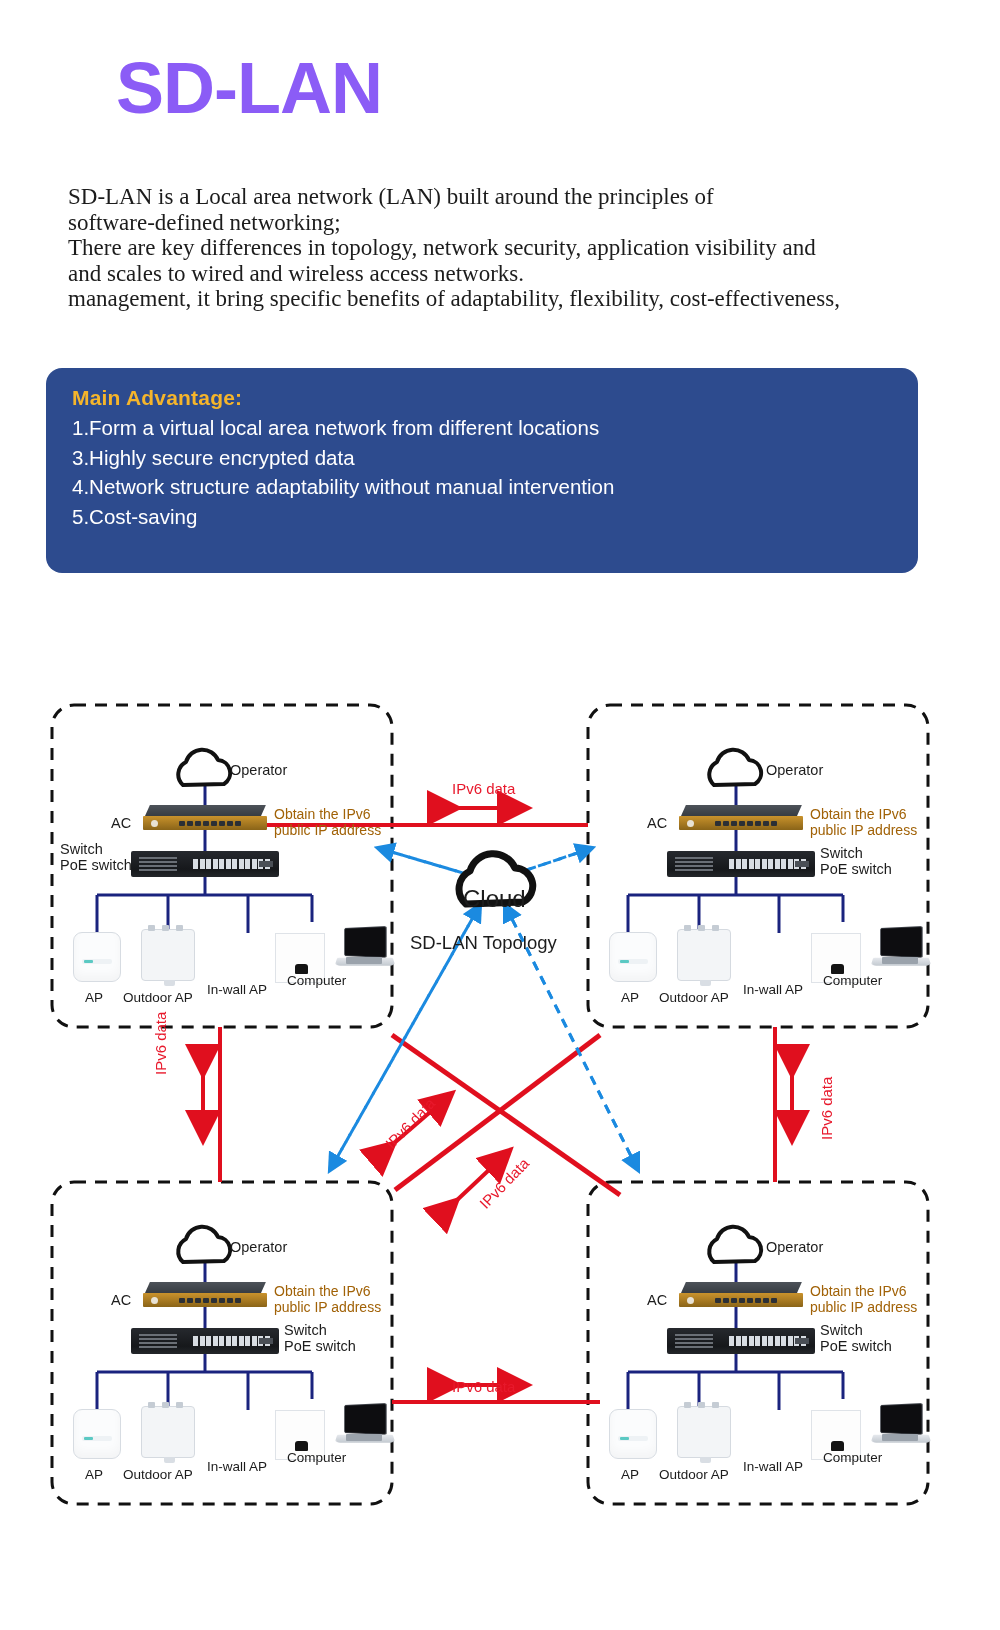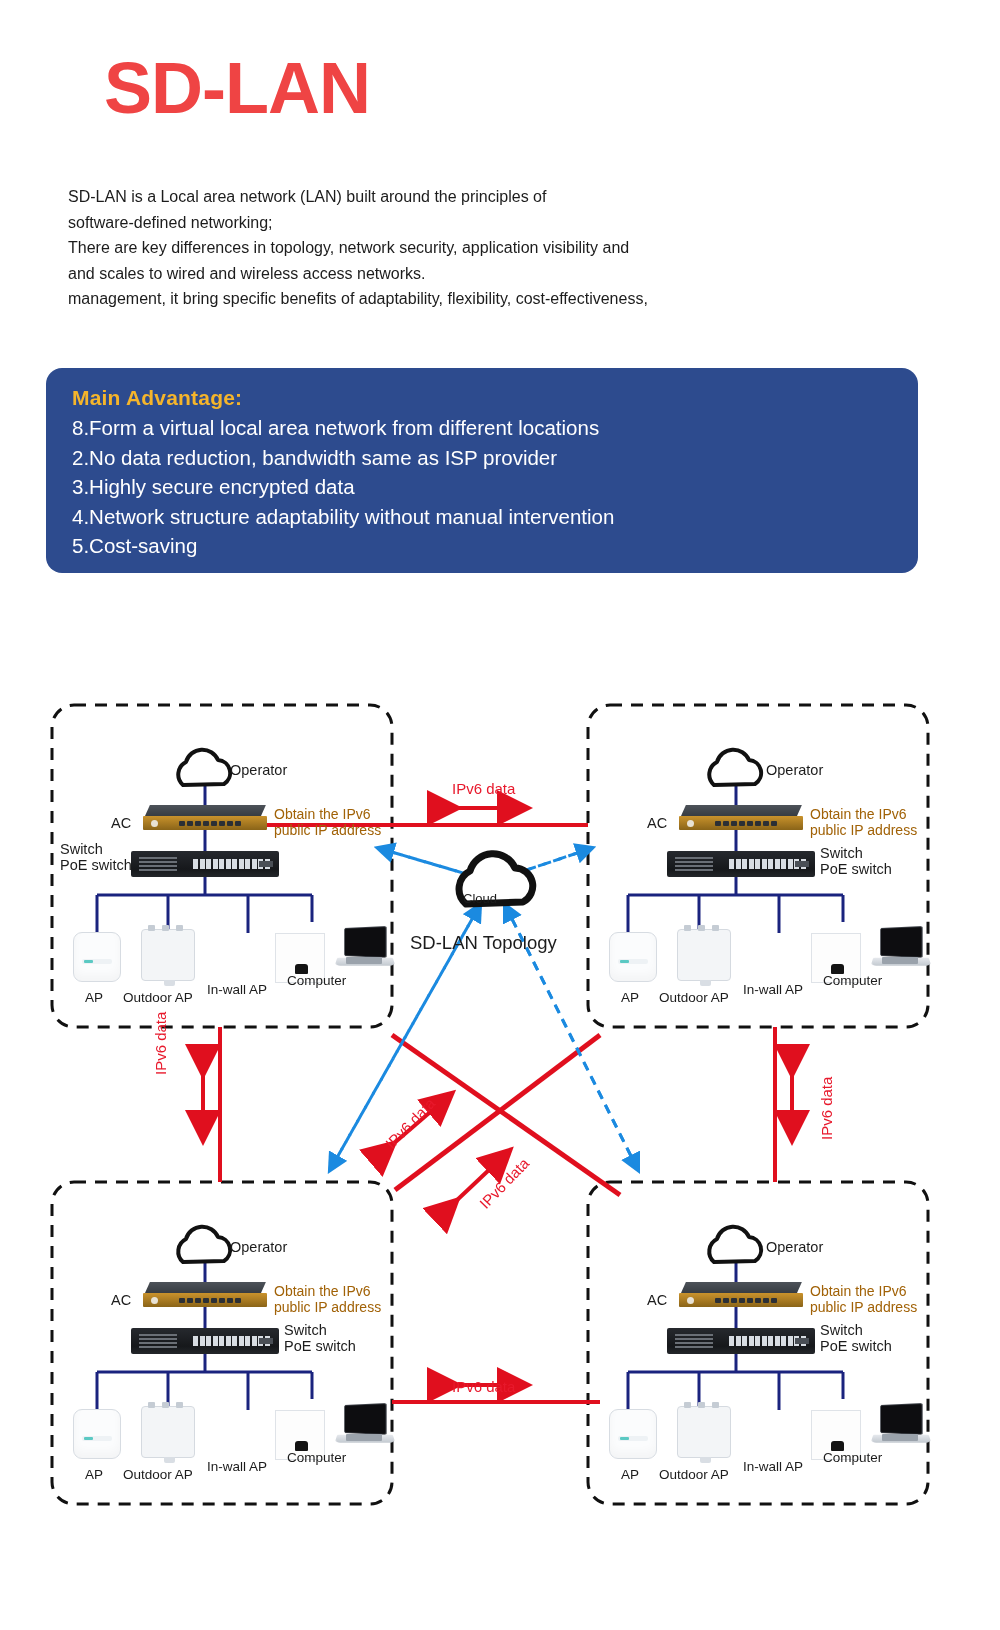--- a/index.html
+++ b/index.html
@@ -5,27 +5,27 @@
   * { box-sizing: border-box; margin:0; padding:0; }
   body {
     width:1000px; height:1630px; background:#ffffff;
     font-family:"Liberation Sans", sans-serif;
     color:#1a1a1a; position:relative; overflow:hidden;
   }
   .page { position:relative; width:1000px; height:1630px; }
 
   
   .title {
-    position:absolute; left:104px; top:52px;
+    position:absolute; left:116px; top:52px;
     font-size:72px; font-weight:bold; letter-spacing:-1px;
-    color:#ef4444; line-height:1;
+    color:#8b5cf6; line-height:1;
   }
   .intro {
     position:absolute; left:68px; top:184px; width:830px;
-    font-size:16px; line-height:25.5px; color:#1c1c1c;
+    font-size:23px; line-height:25.5px; color:#1c1c1c;font-family:Liberation Serif, serif;
   }
 
   
   .adv-box {
     position:absolute; left:46px; top:368px; width:872px; height:205px;
     background:#2d4b8e; border-radius:16px; padding:18px 26px;
   }
   .adv-title {
     color:#f5b52b; font-size:21px; font-weight:bold; margin-bottom:3px;
     letter-spacing:.2px;
@@ -117,22 +117,21 @@
   <div class="intro">
     <div>SD-LAN is a Local area network (LAN) built around the principles of</div>
     <div>software-defined networking;</div>
     <div>There are key differences in topology, network security, application visibility and</div>
     <div>and scales to wired and wireless access networks.</div>
     <div>management, it bring specific benefits of adaptability, flexibility, cost-effectiveness,</div>
   </div>
 
   <div class="adv-box">
     <div class="adv-title">Main Advantage:</div>
-    <div class="adv-item">8.Form a virtual local area network from different locations</div>
-    <div class="adv-item">2.No data reduction, bandwidth same as ISP provider</div>
+    <div class="adv-item">1.Form a virtual local area network from different locations</div>
     <div class="adv-item">3.Highly secure encrypted data</div>
     <div class="adv-item">4.Network structure adaptability without manual intervention</div>
     <div class="adv-item">5.Cost-saving</div>
   </div>
 
 
   <div class="diagram">
 
     <svg class="base" width="1000" height="940">
       <defs>
@@ -230,21 +229,21 @@
       </g>
 
       <g fill="#fff" stroke="#111" stroke-width="4" stroke-linejoin="round">
         <path d="M183 95 a14 14 0 0 1 3 -23 a17 17 0 0 1 32 -2 a13 13 0 0 1 6 24 z"></path>
         <path d="M714 95 a14 14 0 0 1 3 -23 a17 17 0 0 1 32 -2 a13 13 0 0 1 6 24 z"></path>
         <path d="M183 572 a14 14 0 0 1 3 -23 a17 17 0 0 1 32 -2 a13 13 0 0 1 6 24 z"></path>
         <path d="M714 572 a14 14 0 0 1 3 -23 a17 17 0 0 1 32 -2 a13 13 0 0 1 6 24 z"></path>
       </g>
     </svg>
 
-    <div class="lbl" style="left:463px; top:201px; font-size:13px;text-align:right;">Cloud</div>
+    <div class="lbl" style="left:463px; top:195px; font-size:24px;text-align:right;">Cloud</div>
     <div class="lbl" style="left:410px; top:242px; font-size:18.5px;">SD-LAN Topology</div>
 
     <div class="lbl redbig" style="left:452px; top:90px;">IPv6 data</div>
     <div class="lbl redbig" style="left:452px; top:688px;">IPv6 data</div>
     <div class="lbl redbig" style="left:152px; top:385px; transform:rotate(-90deg); transform-origin:left top;">IPv6 data</div>
     <div class="lbl redbig" style="left:818px; top:450px; transform:rotate(-90deg); transform-origin:left top;">IPv6 data</div>
     <div class="lbl redbig" style="left:382px; top:450px; transform:rotate(-46deg); transform-origin:left top;">IPv6 data</div>
     <div class="lbl redbig" style="left:476px; top:510px; transform:rotate(-46deg); transform-origin:left top;">IPv6 data</div>
 
     <div class="site" style="left:52px; top:15px; width:340px; height:322px;">

